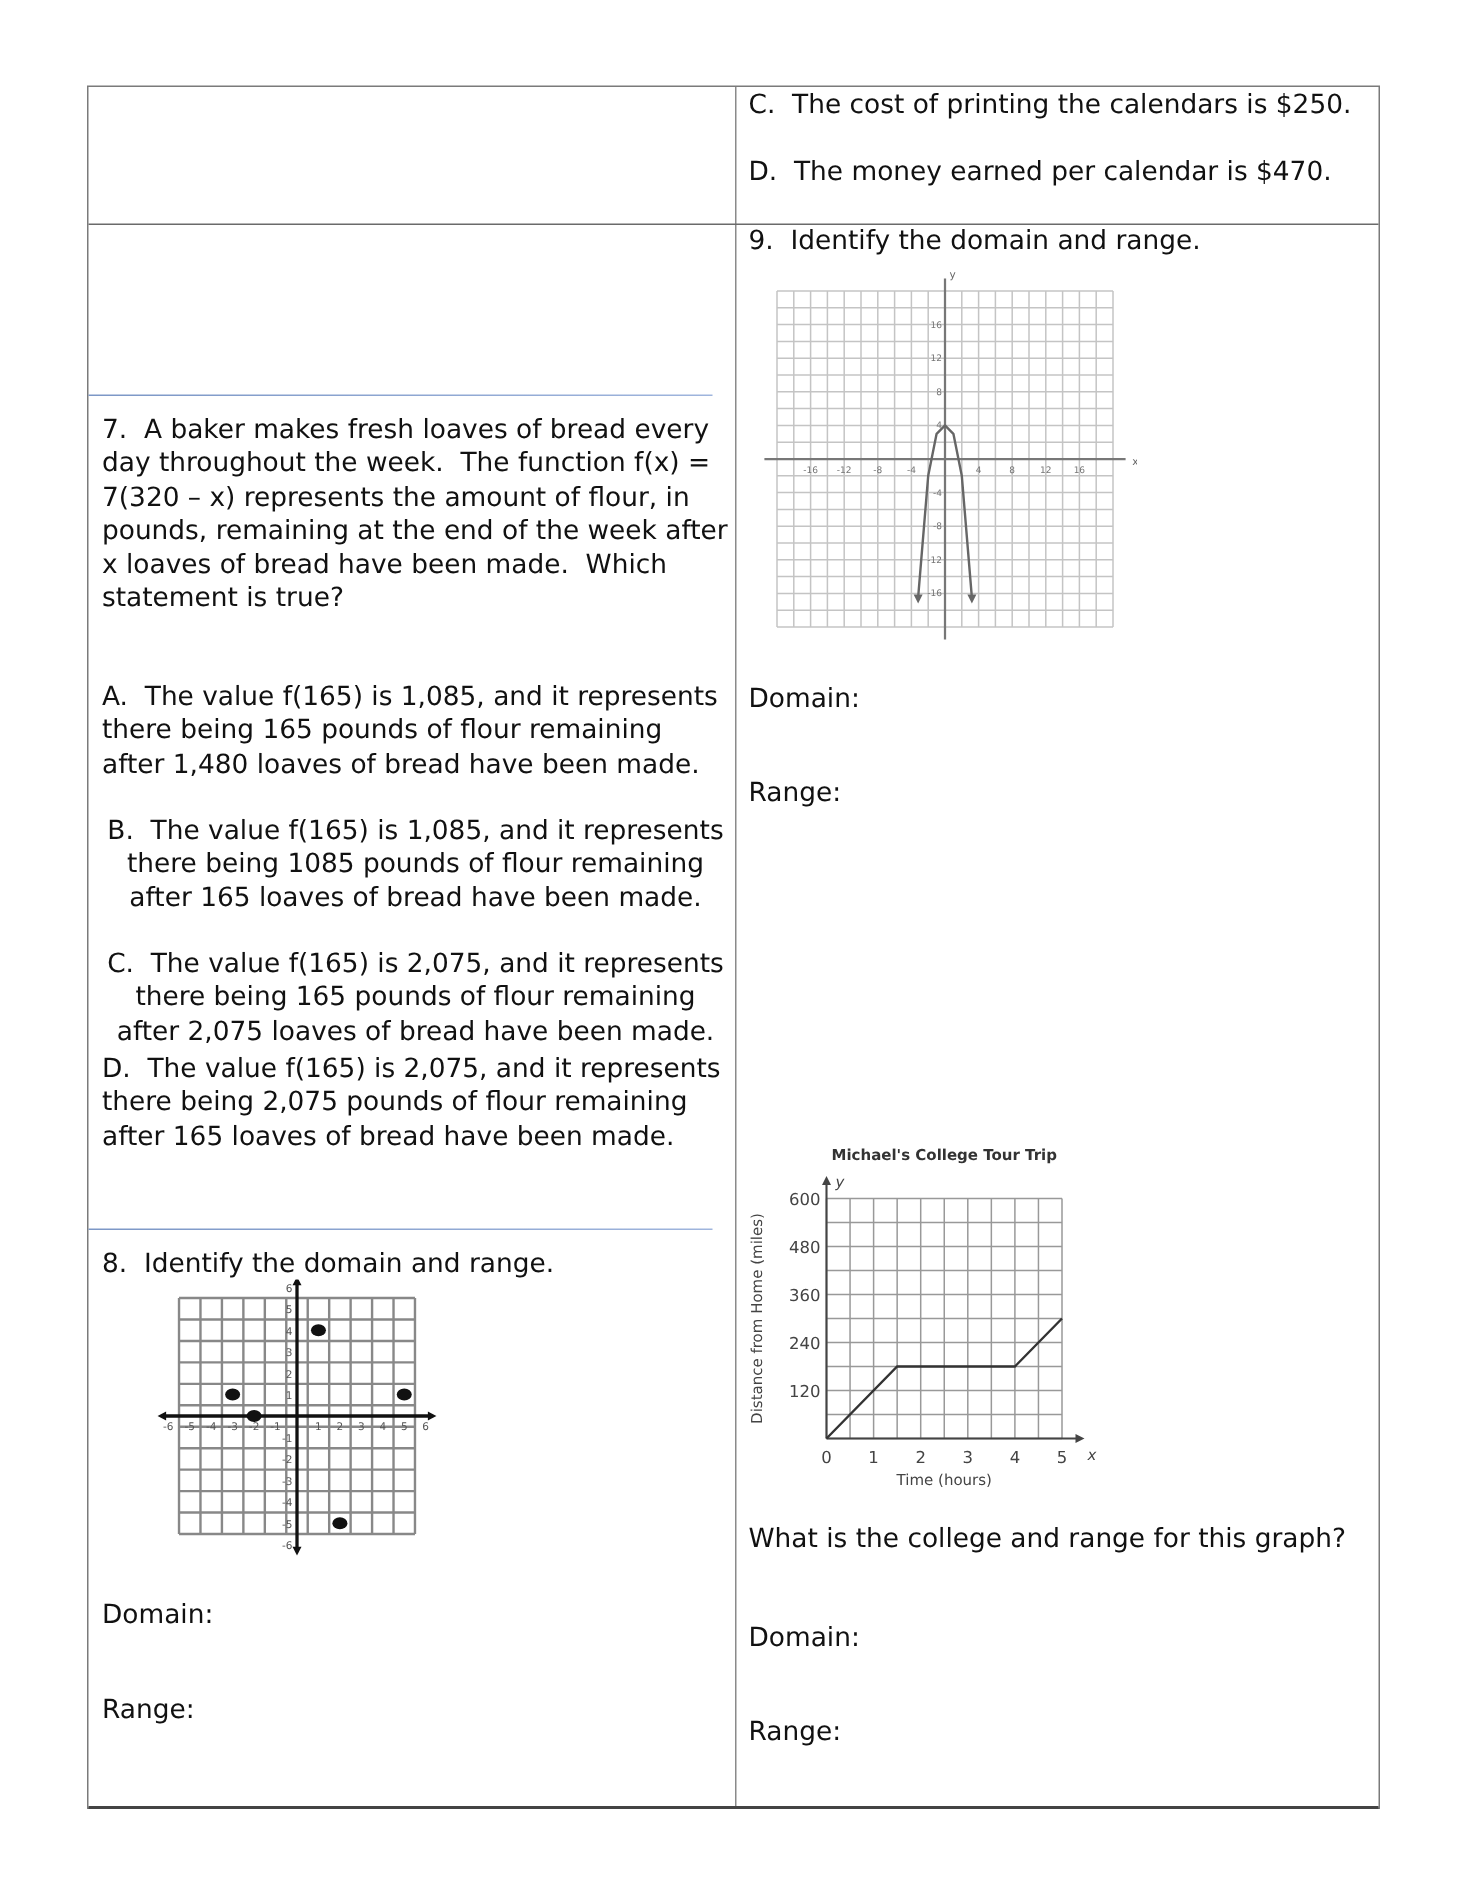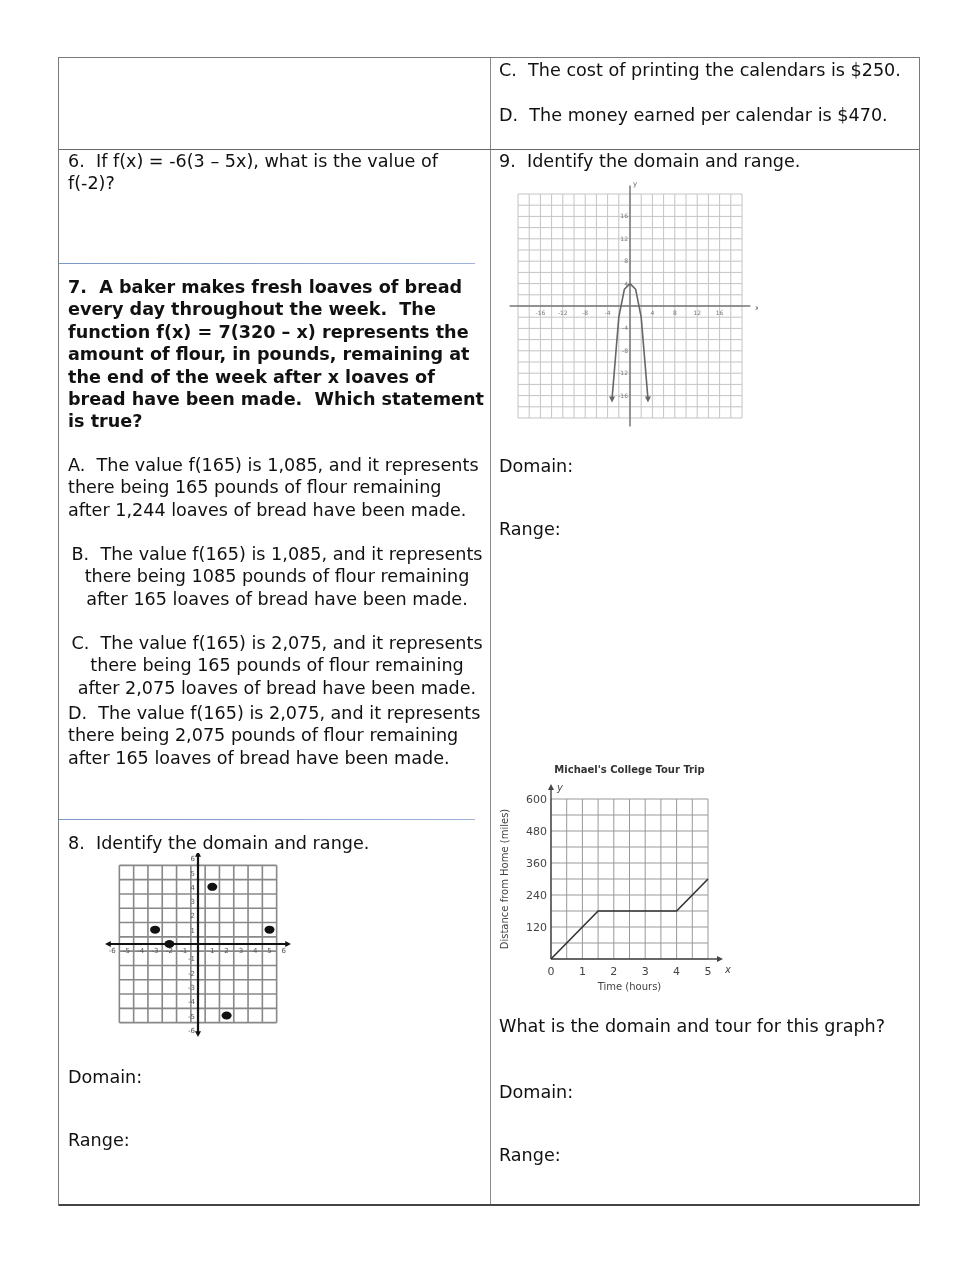--- a/index.html
+++ b/index.html
@@ -23,25 +23,24 @@
 
 <div class="page">
   <div class="tbl">
     <div class="vline"></div>
     <div class="hline"></div>
     <div class="bottomline"></div>
 
     <div class="txt cellR" style="top:1px;">C.  The cost of printing the calendars is $250.</div>
     <div class="txt cellR" style="top:46px;">D.  The money earned per calendar is $470.</div>
 
-    <div class="txt cellL" style="top:92px;">6.  If f(x) = -6(3 – 5x), what is the value of f(-2)?</div>
     <div class="sep" style="top:205px;"></div>
 
-    <div class="txt cellL" style="top:218px;font-weight:bold;">7.  A baker makes fresh loaves of bread every day throughout the week.  The function f(x) = 7(320 – x) represents the amount of flour, in pounds, remaining at the end of the week after x loaves of bread have been made.  Which statement is true?</div>
-    <div class="txt cellL" style="top:396px;">A.  The value f(165) is 1,085, and it represents there being 165 pounds of flour remaining after 1,244 loaves of bread have been made.</div>
+    <div class="txt cellL" style="top:218px;">7.  A baker makes fresh loaves of bread every day throughout the week.  The function f(x) = 7(320 – x) represents the amount of flour, in pounds, remaining at the end of the week after x loaves of bread have been made.  Which statement is true?</div>
+    <div class="txt cellL" style="top:396px;">A.  The value f(165) is 1,085, and it represents there being 165 pounds of flour remaining after 1,480 loaves of bread have been made.</div>
     <div class="txt cellL" style="top:485px;text-align:center;">B.  The value f(165) is 1,085, and it represents there being 1085 pounds of flour remaining after 165 loaves of bread have been made.</div>
     <div class="txt cellL" style="top:574px;text-align:center;">C.  The value f(165) is 2,075, and it represents there being 165 pounds of flour remaining after 2,075 loaves of bread have been made.</div>
     <div class="txt cellL" style="top:644px;">D.  The value f(165) is 2,075, and it represents there being 2,075 pounds of flour remaining after 165 loaves of bread have been made.</div>
     <div class="sep" style="top:761px;"></div>
 
     <div class="txt cellL" style="top:774px;">8.  Identify the domain and range.</div>
     <svg id="q8chart" style="position:absolute;left:6px;top:795px;" width="265" height="195">
         <line x1="54.349999999999994" y1="12.349999999999994" x2="54.349999999999994" y2="169.65" stroke="#888" stroke-width="1.6"></line>
         <line x1="68.64999999999999" y1="12.349999999999994" x2="68.64999999999999" y2="169.65" stroke="#888" stroke-width="1.6"></line>
         <line x1="82.94999999999999" y1="12.349999999999994" x2="82.94999999999999" y2="169.65" stroke="#888" stroke-width="1.6"></line>
@@ -214,17 +213,17 @@
         <text x="212" y="217" font-size="11" text-anchor="middle" fill="#444">5</text>
         <text x="51" y="173" font-size="11" text-anchor="end" fill="#444">120</text>
         <text x="51" y="141" font-size="11" text-anchor="end" fill="#444">240</text>
         <text x="51" y="109" font-size="11" text-anchor="end" fill="#444">360</text>
         <text x="51" y="77" font-size="11" text-anchor="end" fill="#444">480</text>
         <text x="51" y="45" font-size="11" text-anchor="end" fill="#444">600</text>
         <text x="133.5" y="232" font-size="10" text-anchor="middle" fill="#444">Time (hours)</text>
         <text x="0" y="0" font-size="10" text-anchor="middle" fill="#444" transform="translate(12,121) rotate(-90)">Distance from Home (miles)</text>
         <polyline points="55,201 102.1,153 180.60000000000002,153 212,121" fill="none" stroke="#333" stroke-width="1.6"></polyline>
       </svg>
-    <div class="txt cellR" style="top:957px;">What is the domain and tour for this graph?</div>
+    <div class="txt cellR" style="top:957px;">What is the college and range for this graph?</div>
     <div class="txt cellR" style="top:1023px;">Domain:</div>
     <div class="txt cellR" style="top:1086px;">Range:</div>
   </div>
 </div>
 
 </body></html>

